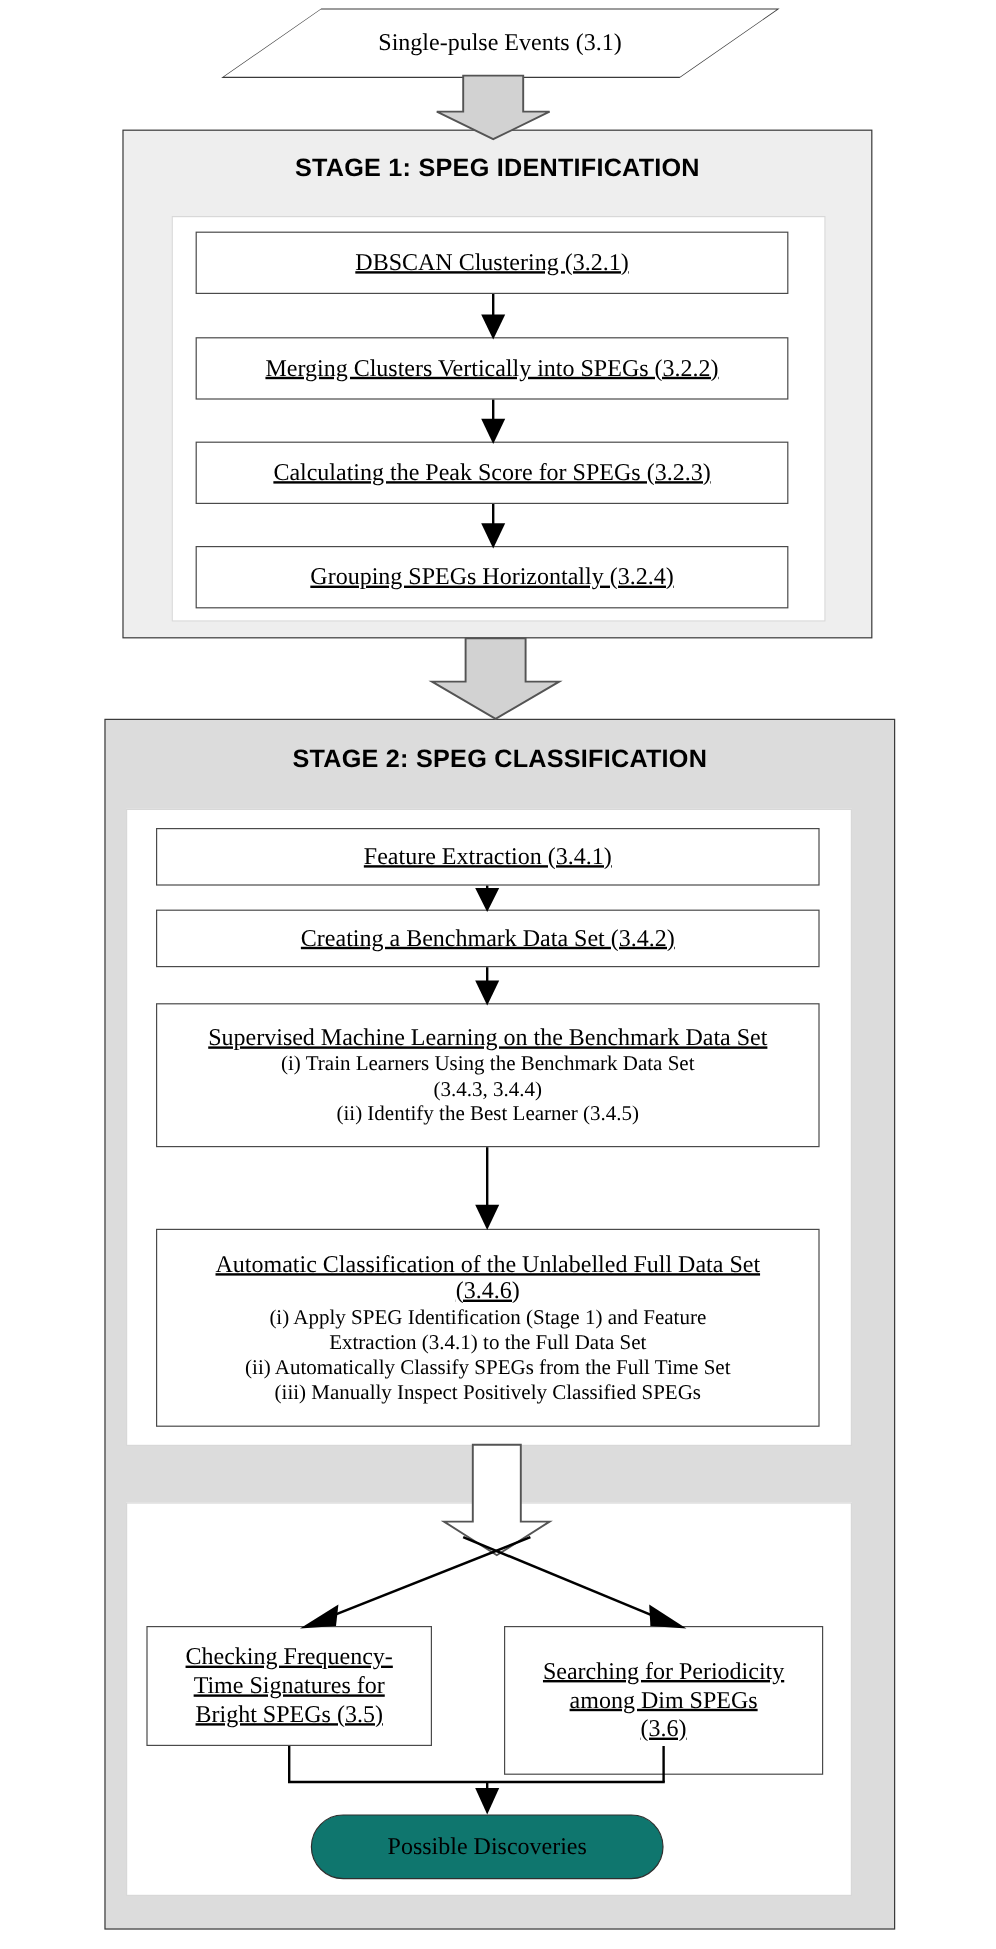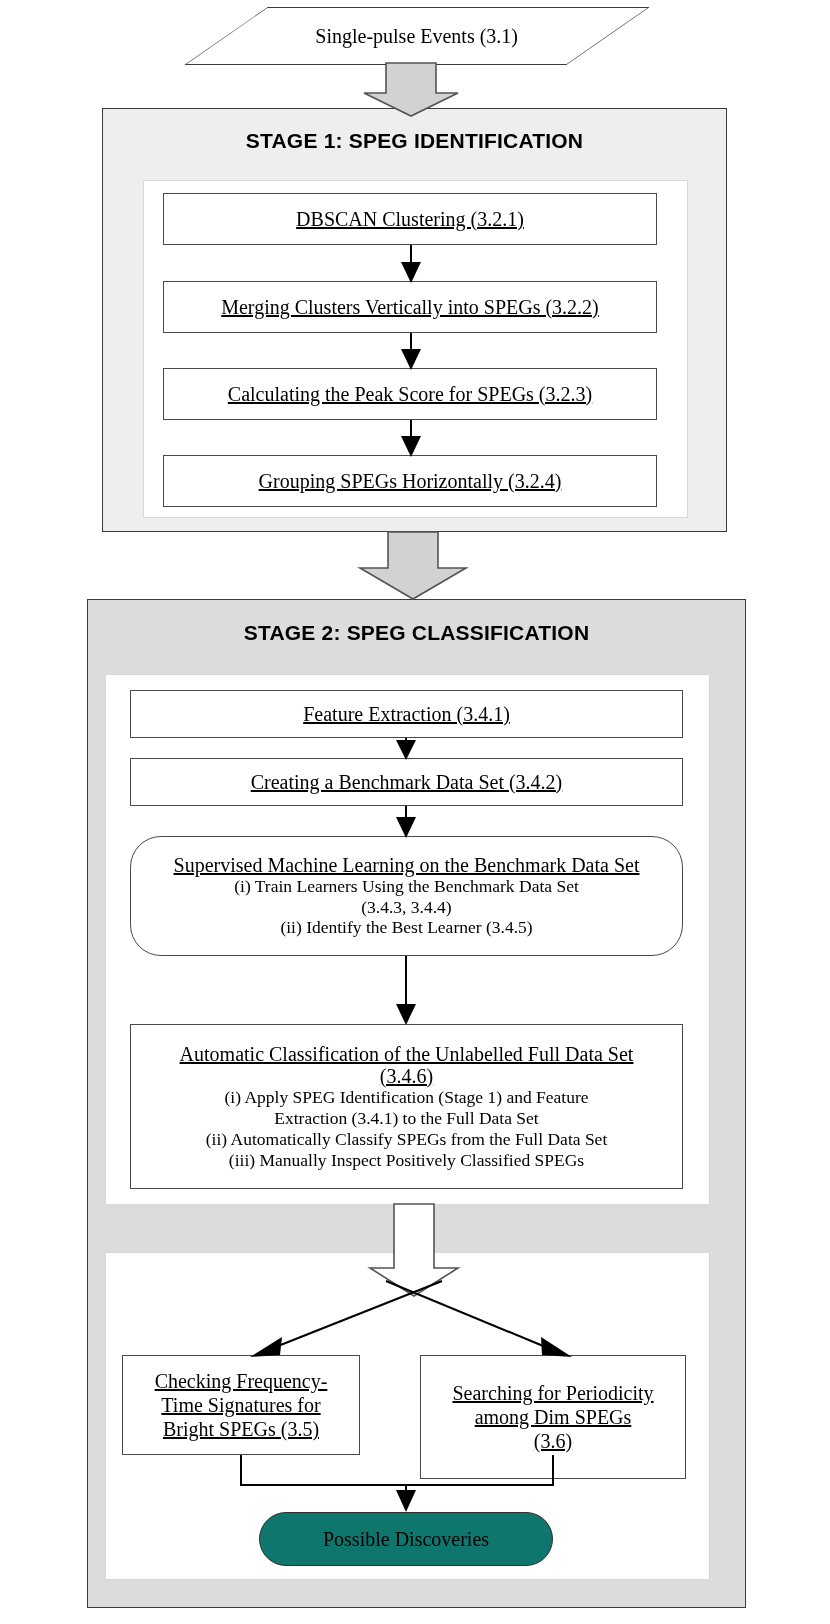--- a/index.html
+++ b/index.html
@@ -125,32 +125,32 @@
   <div class="panel" id="stage2-panel-top" style="left:105px;top:674px;width:605px;height:531px;"></div>
 
   <div class="pbox" style="left:130px;top:690px;width:553px;height:48px;font-size:20px;">
     <span class="ln-main">Feature Extraction (3.4.1)</span>
   </div>
 
   <div class="pbox" style="left:130px;top:758px;width:553px;height:48px;font-size:20px;">
     <span class="ln-main">Creating a Benchmark Data Set (3.4.2)</span>
   </div>
 
-  <div class="pbox" style="left:130px;top:836px;width:553px;height:120px;font-size:20px;padding:6px 20px;border-radius:31px;">
+  <div class="pbox" style="left:130px;top:836px;width:553px;height:120px;font-size:20px;padding:6px 20px;">
     <span class="ln-main wrap" style="font-size:20px;line-height:1.1;">Supervised Machine Learning on the Benchmark Data Set</span>
     <span class="ln-sub" style="font-size:17.5px;line-height:1.18;">(i) Train Learners Using the Benchmark Data Set</span>
     <span class="ln-sub" style="font-size:17.5px;line-height:1.18;">(3.4.3, 3.4.4)</span>
     <span class="ln-sub" style="font-size:17.5px;line-height:1.18;">(ii) Identify the Best Learner  (3.4.5)</span>
   </div>
 
   <div class="pbox" style="left:130px;top:1024px;width:553px;height:165px;font-size:20px;padding:6px 10px;">
     <span class="ln-main wrap" style="font-size:20px;line-height:1.1;max-width:480px;text-align:center;">Automatic Classification of the Unlabelled Full Data Set (3.4.6)</span>
     <span class="ln-sub" style="font-size:17.5px;line-height:1.2;">(i) Apply SPEG Identification (Stage 1) and Feature</span>
     <span class="ln-sub" style="font-size:17.5px;line-height:1.2;">Extraction (3.4.1) to the Full Data Set</span>
-    <span class="ln-sub" style="font-size:17.5px;line-height:1.2;">(ii) Automatically Classify SPEGs from the Full Data Set</span>
+    <span class="ln-sub" style="font-size:17.5px;line-height:1.2;">(ii) Automatically Classify SPEGs from the Full Time Set</span>
     <span class="ln-sub" style="font-size:17.5px;line-height:1.2;">(iii) Manually Inspect Positively Classified SPEGs</span>
   </div>
 
   <div class="panel" id="stage2-panel-bottom" style="left:105px;top:1252px;width:605px;height:328px;"></div>
 
   <div class="pbox" style="left:122px;top:1355px;width:238px;height:100px;font-size:20px;line-height:1.2;">
     <span class="ln-main">Checking Frequency-</span>
     <span class="ln-main">Time Signatures for</span>
     <span class="ln-main">Bright SPEGs (3.5)</span>
   </div>

